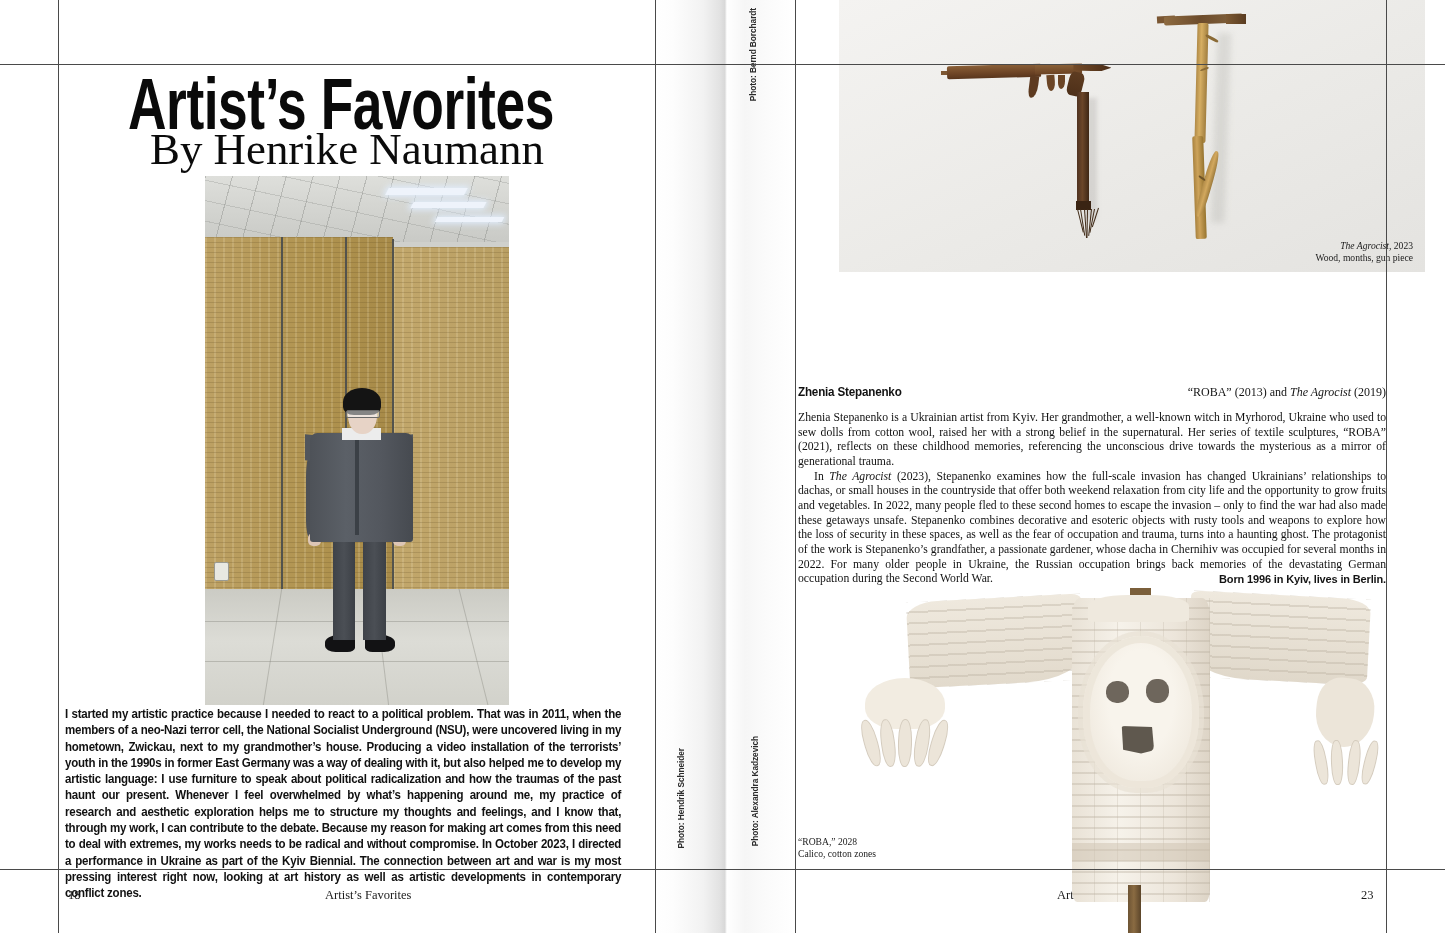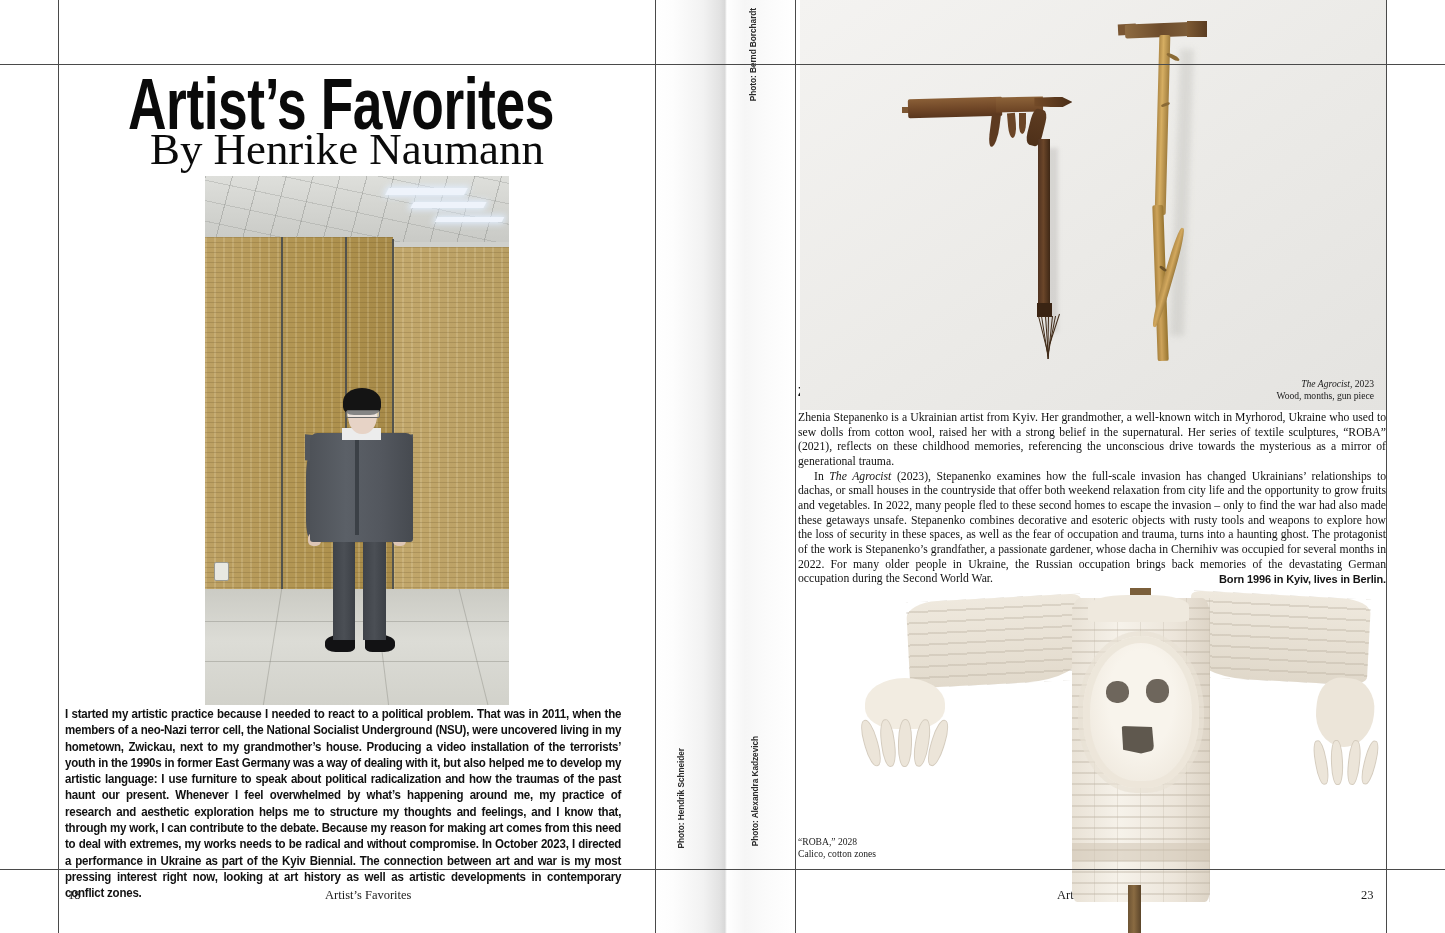--- a/index.html
+++ b/index.html
@@ -111,21 +111,21 @@
   #left-body {
     position: absolute; left: 65px; top: 706px; width: 598px; z-index: 12;
     font-family: "Liberation Sans", sans-serif;
     font-weight: bold; font-size: 12.4px; line-height: 16.3px;
     color: #111; text-align: justify; letter-spacing: -0.25px;
     transform: scaleX(0.93); transform-origin: left top;
   }
 
   
   #top-photo {
-    position: absolute; left: 800px; top: 0; width: 586px; height: 410px;
+    position: absolute; left: 839px; top: 0; width: 586px; height: 272px;
     z-index: 14; overflow: hidden;
     background: linear-gradient(to bottom right,#f4f3f1,#ebeae7 55%,#e4e3e0);
   }
   .tool { position:absolute; }
   
   .rg-stock { left:18.5%; top:24%; width:16%; height:4.6%;
     background: linear-gradient(to bottom,#8a5f37,#6e4526 60%,#59361d);
     border-radius:2px 1px 1px 2px; transform: rotate(-1.5deg); }
   .rg-barrel { left:17.4%; top:26.2%; width:7%; height:1.4%;
     background:#7d5733; }

